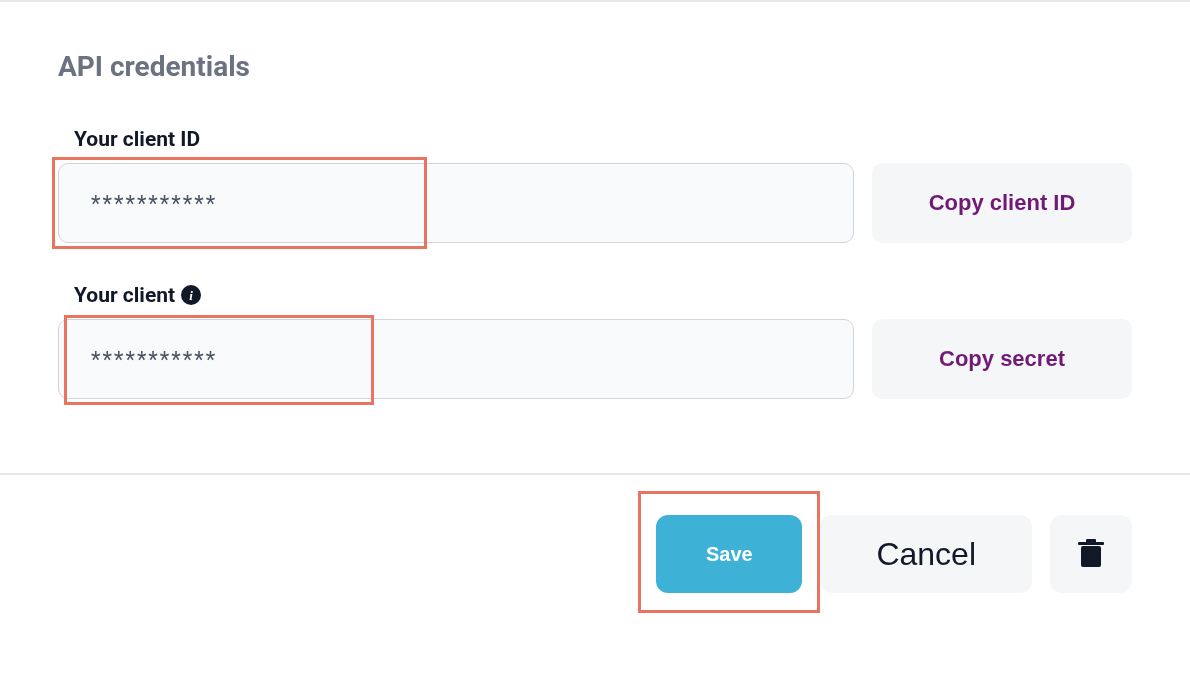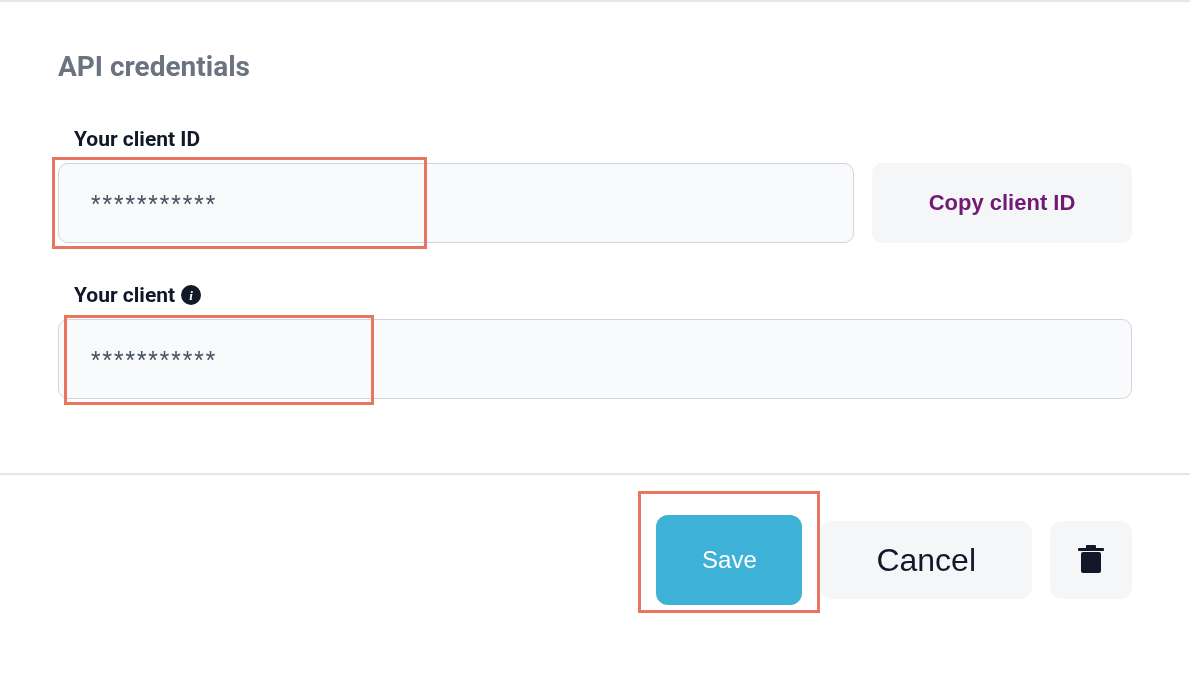--- a/index.html
+++ b/index.html
@@ -113,27 +113,27 @@
     }
     .footer-actions {
       display: flex;
       align-items: center;
       justify-content: flex-end;
       gap: 18px;
       padding: 40px 58px 0 58px;
       position: relative;
     }
     .save-button {
-      height: 90px;
+      height: 78px;
       min-width: 146px;
       background: #3db1d6;
       border: none;
       border-radius: 12px;
-      font-size: 24px;
-      font-weight: 400;
+      font-size: 20px;
+      font-weight: 700;
       color: #ffffff;
       cursor: pointer;
       padding: 0 40px;
     }
     .cancel-button {
       height: 78px;
       min-width: 172px;
       background: #f5f6f8;
       border: none;
       border-radius: 12px;
@@ -185,20 +185,21 @@
     </div>
   </div>
 
   <div class="field-group">
     <div class="field-label">
       <span>Your client</span>
       <span class="info-icon">i</span>
     </div>
     <div class="field-row">
       <input type="text" class="text-input" readonly="" value="***********" style="">
+      <button class="copy-button">Copy secret</button>
       <div class="highlight-box-2"></div>
     </div>
   </div>
 </div>
 
 <div class="footer-divider"></div>
 
 <div class="footer-actions">
   <div class="save-wrap">
     <button class="save-button">Save</button>

